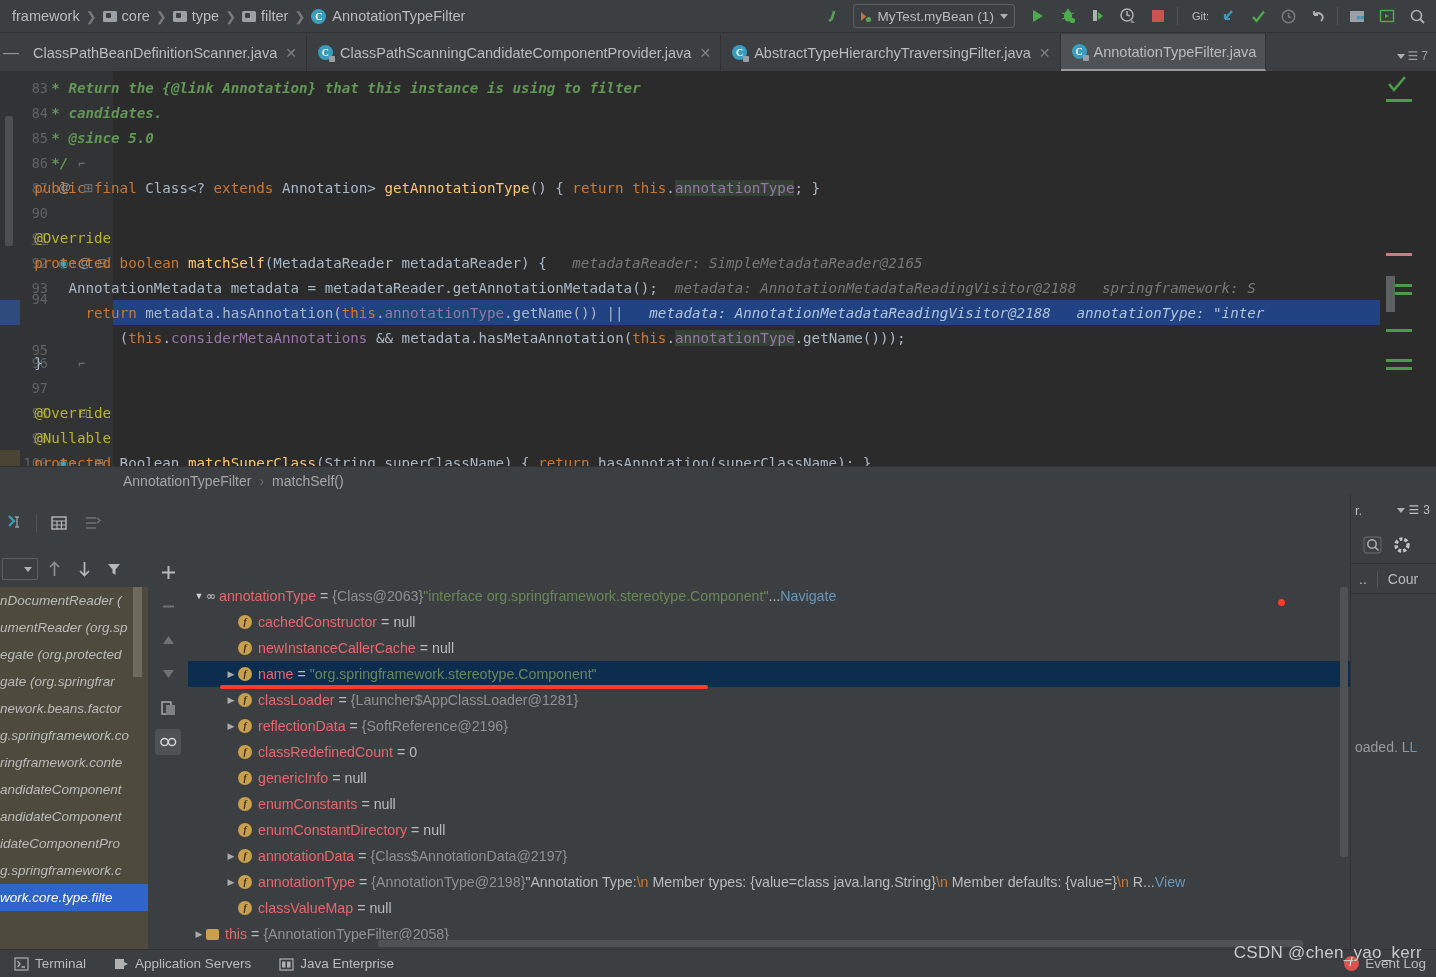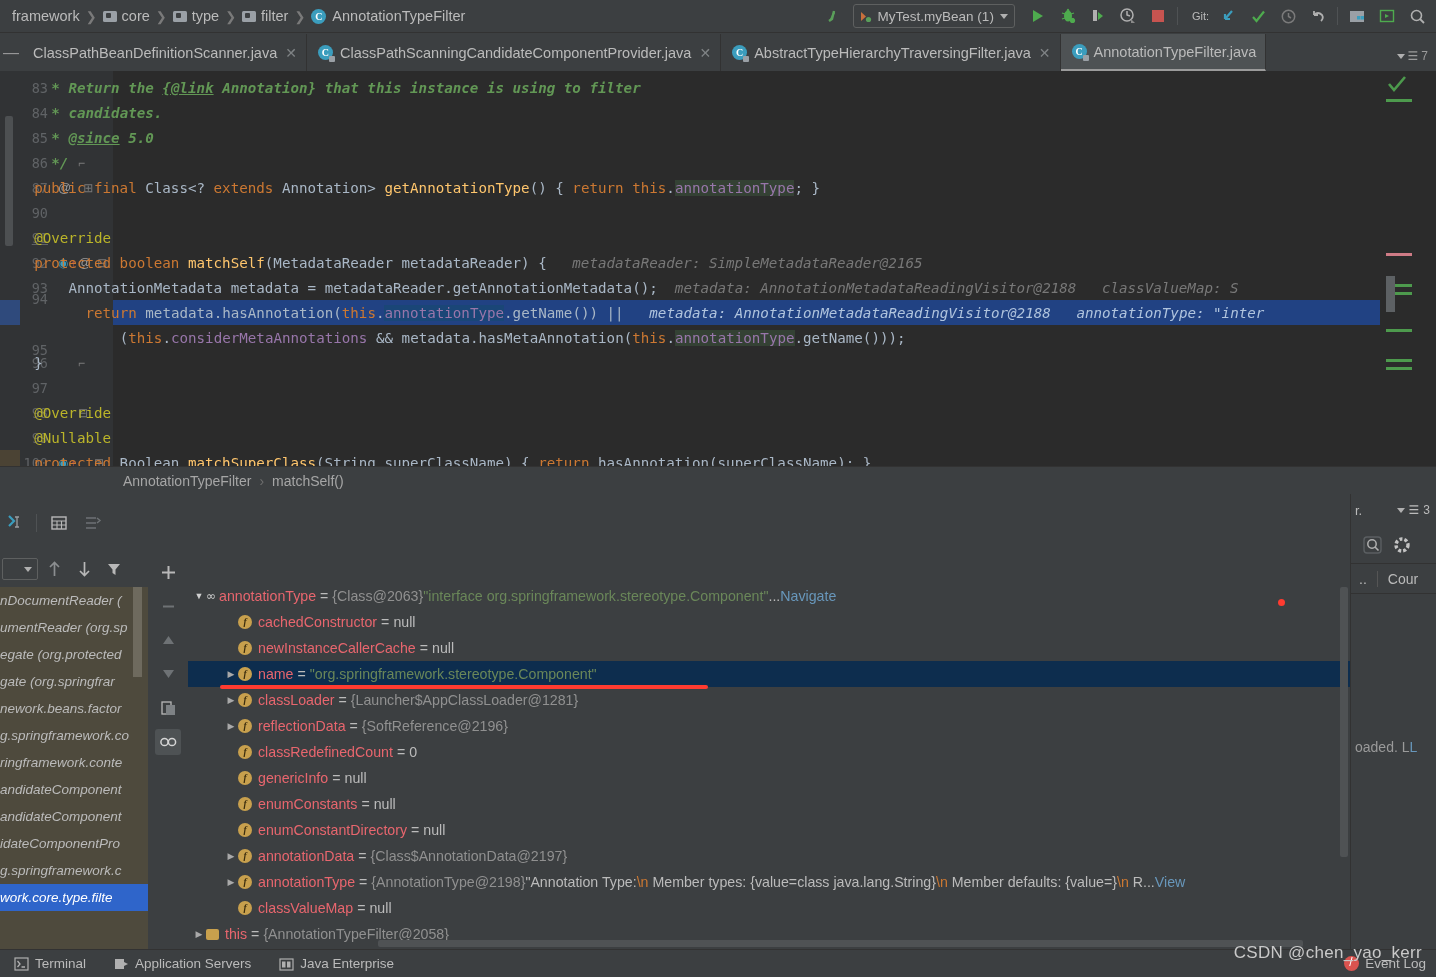--- a/index.html
+++ b/index.html
@@ -87,21 +87,21 @@
   }
   .gmark { position:absolute; left:58px; width:35px; height:25px; display:flex; align-items:center; gap:2px; }
   .code {
     font-family:"DejaVu Sans Mono", monospace; font-size:14.2px;
     white-space:pre; padding-left:0px; letter-spacing:0px;
   }
   .hl-row { position:absolute; left:113px; right:56px; height:25px; background:#214283; }
   .cur-gutter { position:absolute; left:0; width:20px; height:25px; background:#2f4a7c; }
 
   .c-cmt { color:#629755; font-style:italic;font-weight:bold; }
-  .c-cmt-link { color:#629755; font-style:italic; font-weight:bold; text-decoration:underline; }
+  .c-cmt-link { color:#629755; font-style:italic; font-weight:bold; }
   .c-kw  { color:#cc7832; }
   .c-def { color:#a9b7c6; }
   .c-fn  { color:#ffc66d; }
   .c-ann { color:#bbb529; }
   .c-fld { color:#9876aa; }
   .c-hint{ color:#787878; font-style:italic; }
   .c-hint-b{ color:#b0c4de; font-style:italic; }
   .c-sel { background:#1a4677; }
   .c-fldbg { background:#344134; }
 
@@ -412,21 +412,21 @@
           <span style="color:#c75450;font-size:11px;">↑</span>
           <span style="color:#9a9a9a;font-size:13px;">@</span>
           <span style="color:#7a7a7a;font-size:12px;margin-left:4px;">⊟</span>
         </div>
         <div class="line" style="top: 179px;">
           <span class="code" style="padding-left:34.2px"><span class="c-kw">protected boolean </span><span class="c-fn">matchSelf</span><span class="c-def">(MetadataReader metadataReader) { </span><span class="c-hint">  metadataReader: SimpleMetadataReader@2165</span></span>
         </div>
         <div class="lnum" style="top: 204px;">93</div>
         <div class="gmark" style="top: 204px;"></div>
         <div class="line" style="top: 204px;">
-          <span class="code" style="padding-left:68.4px"><span class="c-def">AnnotationMetadata metadata = metadataReader.getAnnotationMetadata();</span><span class="c-hint">  metadata: AnnotationMetadataReadingVisitor@2188</span><span class="c-hint">   classValueMap: S</span></span>
+          <span class="code" style="padding-left:68.4px"><span class="c-def">AnnotationMetadata metadata = metadataReader.getAnnotationMetadata();</span><span class="c-hint">  metadata: AnnotationMetadataReadingVisitor@2188</span><span class="c-hint">   springframework: S</span></span>
         </div>
         <div class="hl-row" style="top: 229px;"></div>
         <div class="cur-gutter" style="top: 229px;"></div>
         <div class="lnum" style="top: 215px;">94</div>
         <div class="gmark" style="top: 229px;"></div>
         <div class="line" style="top: 229px;">
           <span class="code" style="padding-left:85.5px"><span class="c-kw">return </span><span class="c-def">metadata.hasAnnotation(</span><span class="c-kw">this</span><span class="c-def">.</span><span class="c-fld c-sel">annotationType</span><span class="c-def">.getName()) </span><span class="c-def">||</span><span class="c-hint-b">   metadata: AnnotationMetadataReadingVisitor@2188</span><span class="c-hint-b">   annotationType: "inter</span></span>
         </div>
         <div class="lnum" style="top: 266px;">95</div>
         <div class="gmark" style="top: 254px;"></div>

